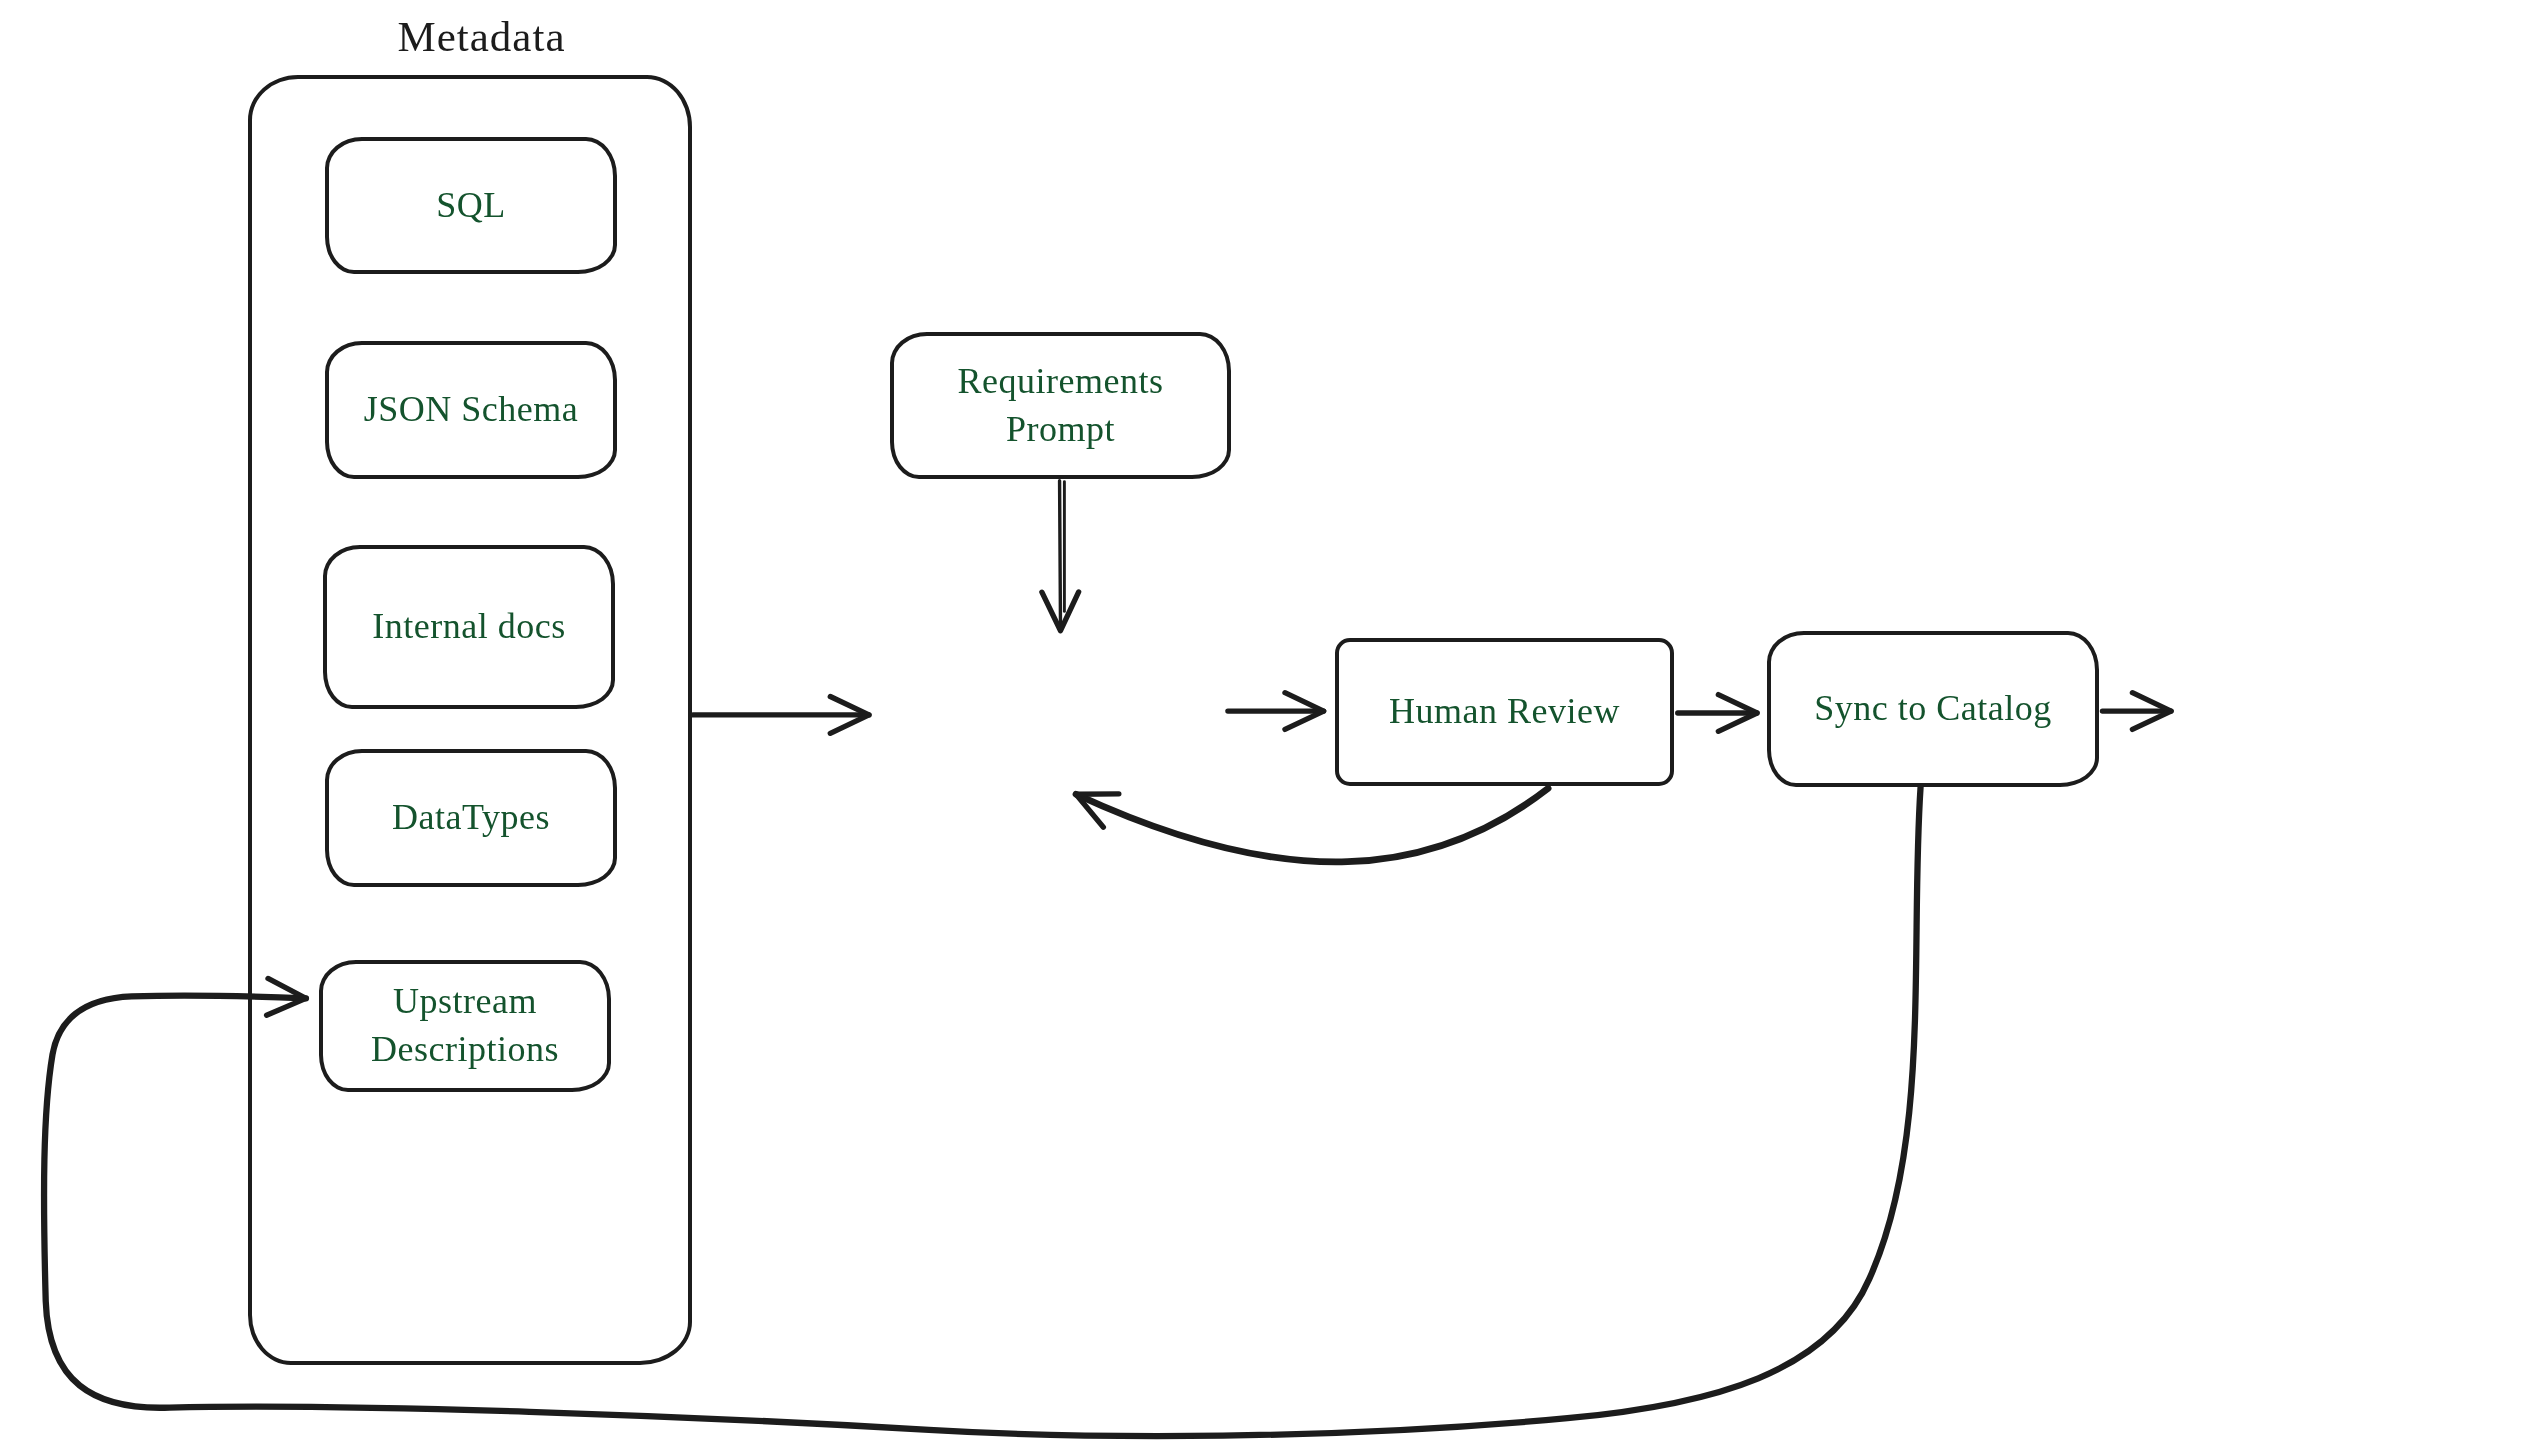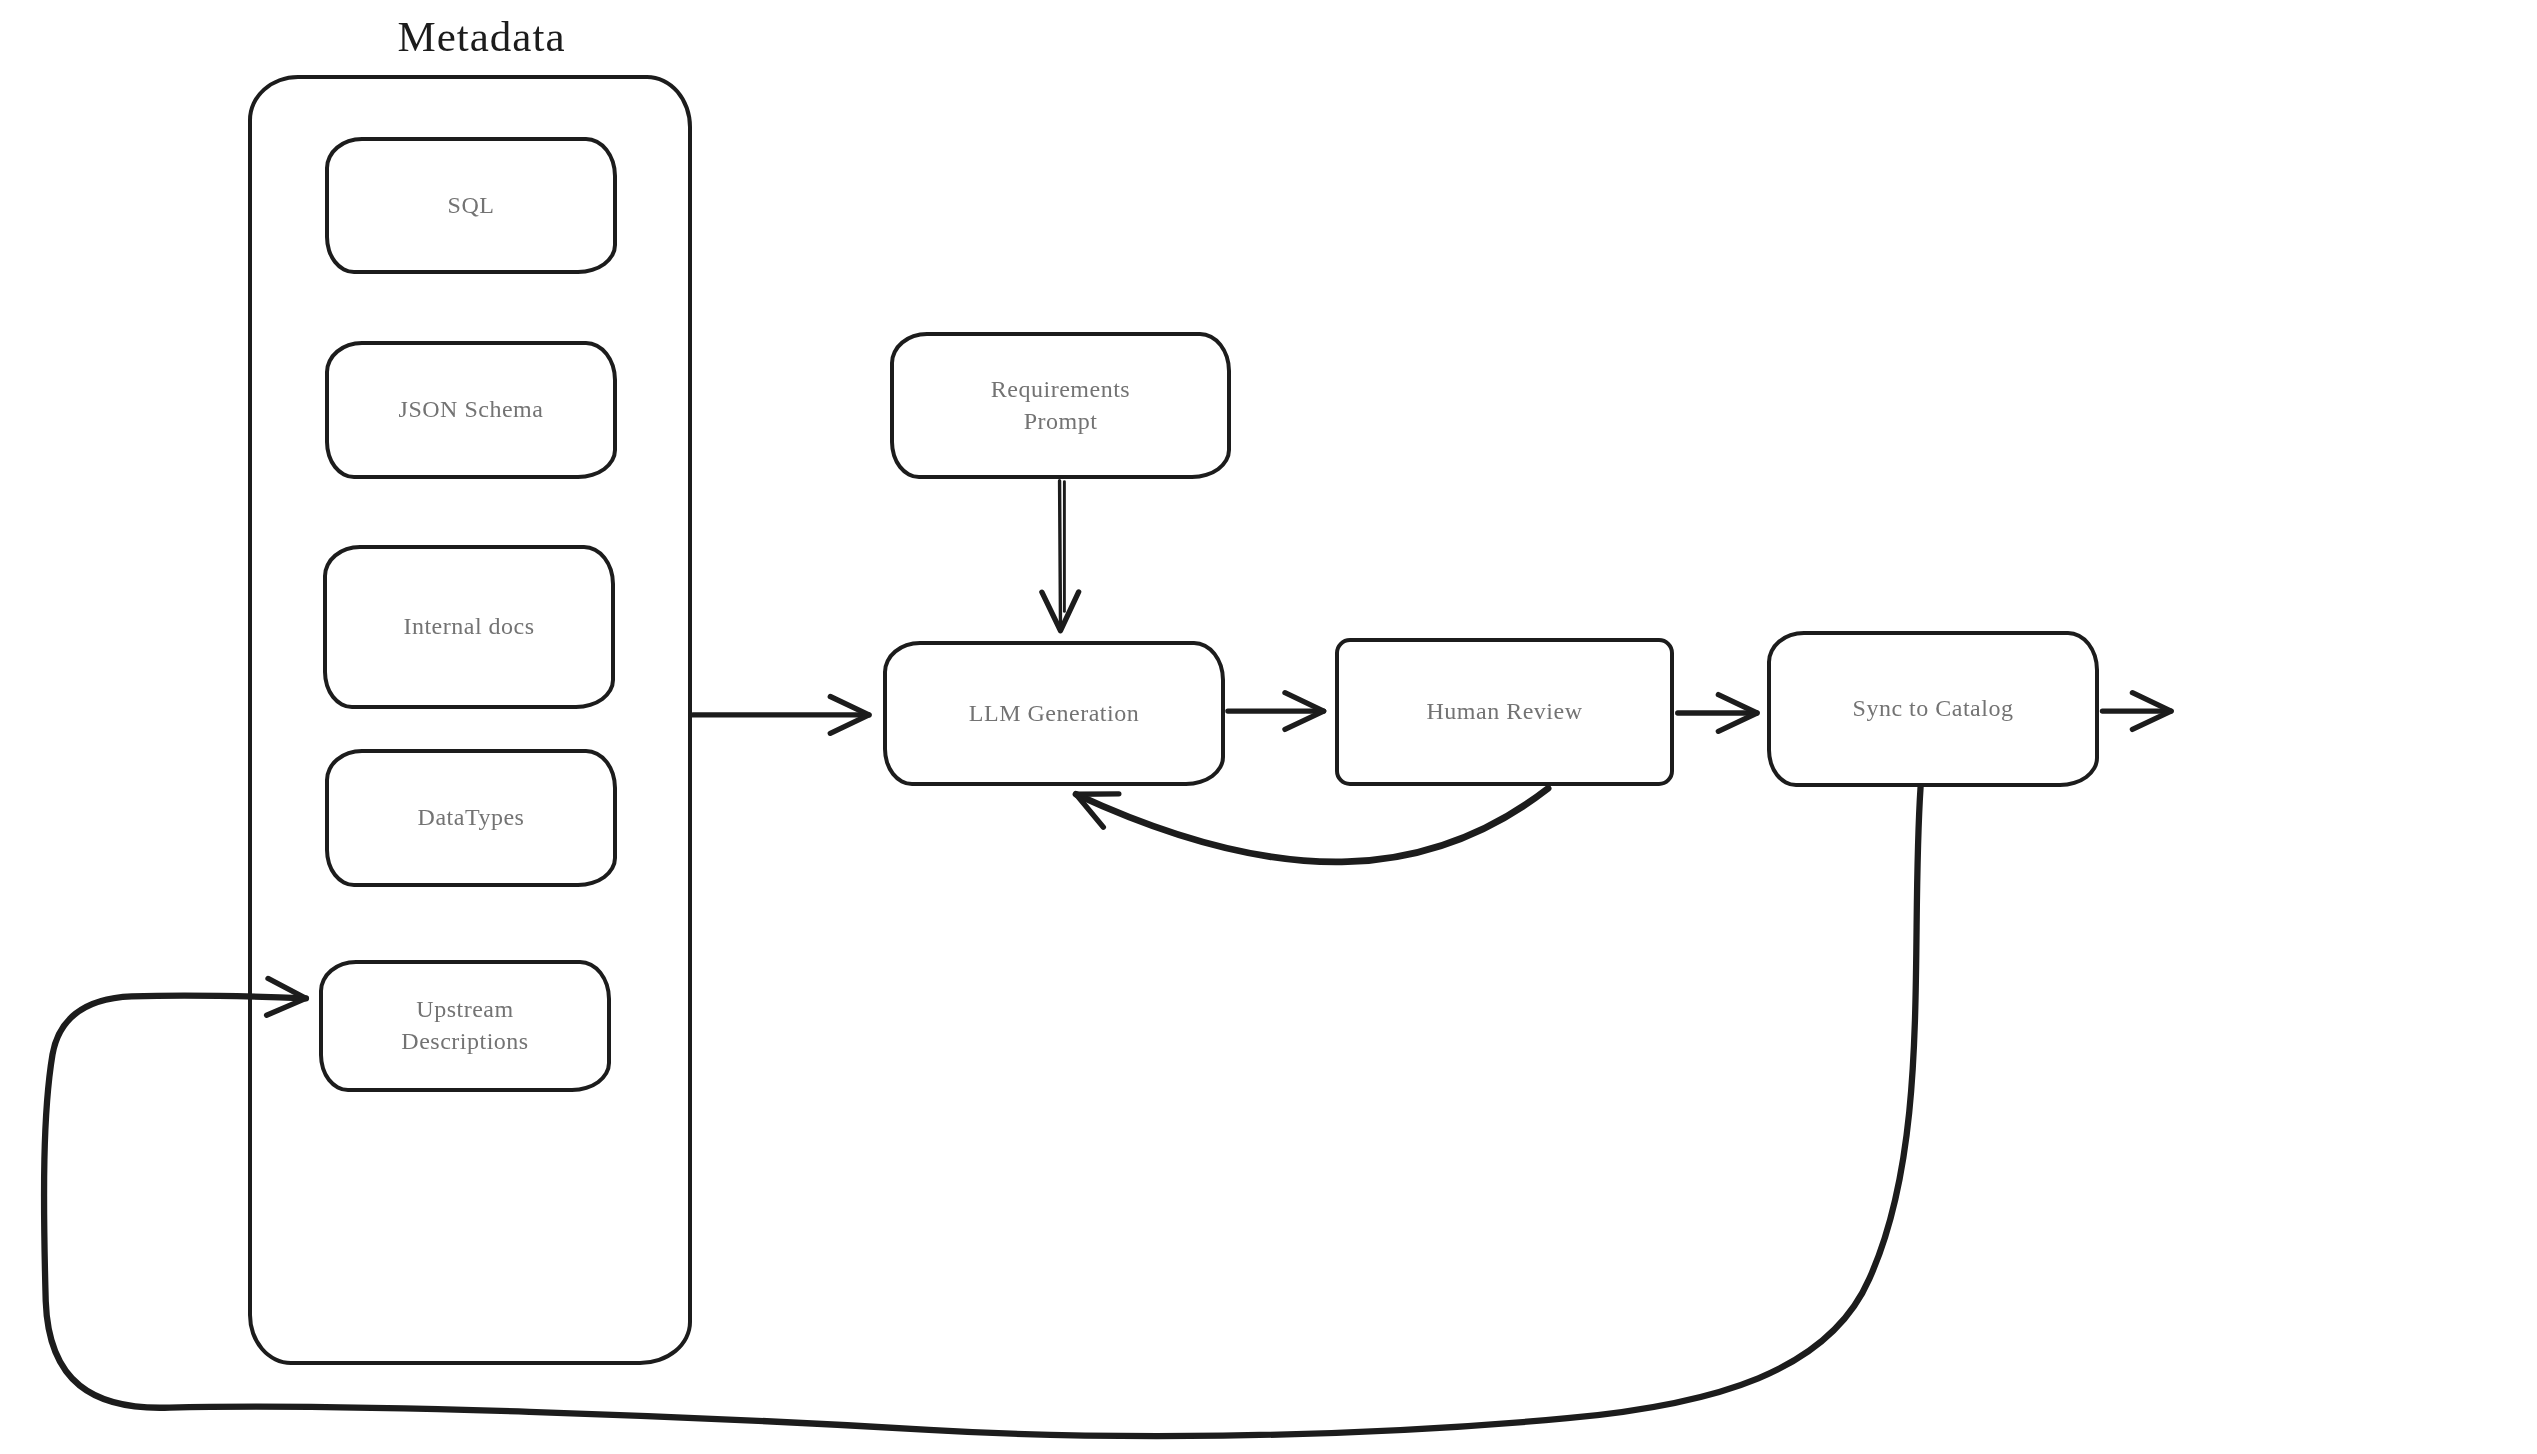--- a/index.html
+++ b/index.html
@@ -27,25 +27,25 @@
   }
   .group-box {
     position: absolute;
     box-sizing: border-box;
     background: #ffffff;
     border: 4.8px solid #1c1c1c;
     border-radius: 50px 45px 52px 43px / 45px 52px 43px 50px;
     z-index: 1;
   }
   .box-label {
-    font-size: 24px;
+    font-size: 36px;
     line-height: 1.32;
     letter-spacing: 0.5px;
     white-space: pre-line;
-    color: #737373;
+    color: #14532d;
     padding: 0 11.6px;
   }
   .group-title {
     position: absolute;
     font-size: 43px;
     letter-spacing: 1px;
     text-align: center;
     color: #1c1c1c;
     z-index: 2;
   }
@@ -88,23 +88,20 @@
     <span class="box-label">Upstream
 Descriptions</span>
   </div>
 
 
   <div class="node" style="left:890px; top:332px; width:341px; height:147px;">
     <span class="box-label">Requirements
 Prompt</span>
   </div>
 
-  <div class="node" style="left:883px; top:641px; width:342px; height:145px;">
-    <span class="box-label">LLM Generation</span>
-  </div>
 
   <div class="node" style="left:1335px; top:638px; width:339px; height:148px;border-radius:15px;">
     <span class="box-label">Human Review</span>
   </div>
 
   <div class="node" style="left:1767px; top:631px; width:332px; height:156px;">
     <span class="box-label">Sync to Catalog</span>
   </div>
 
 

